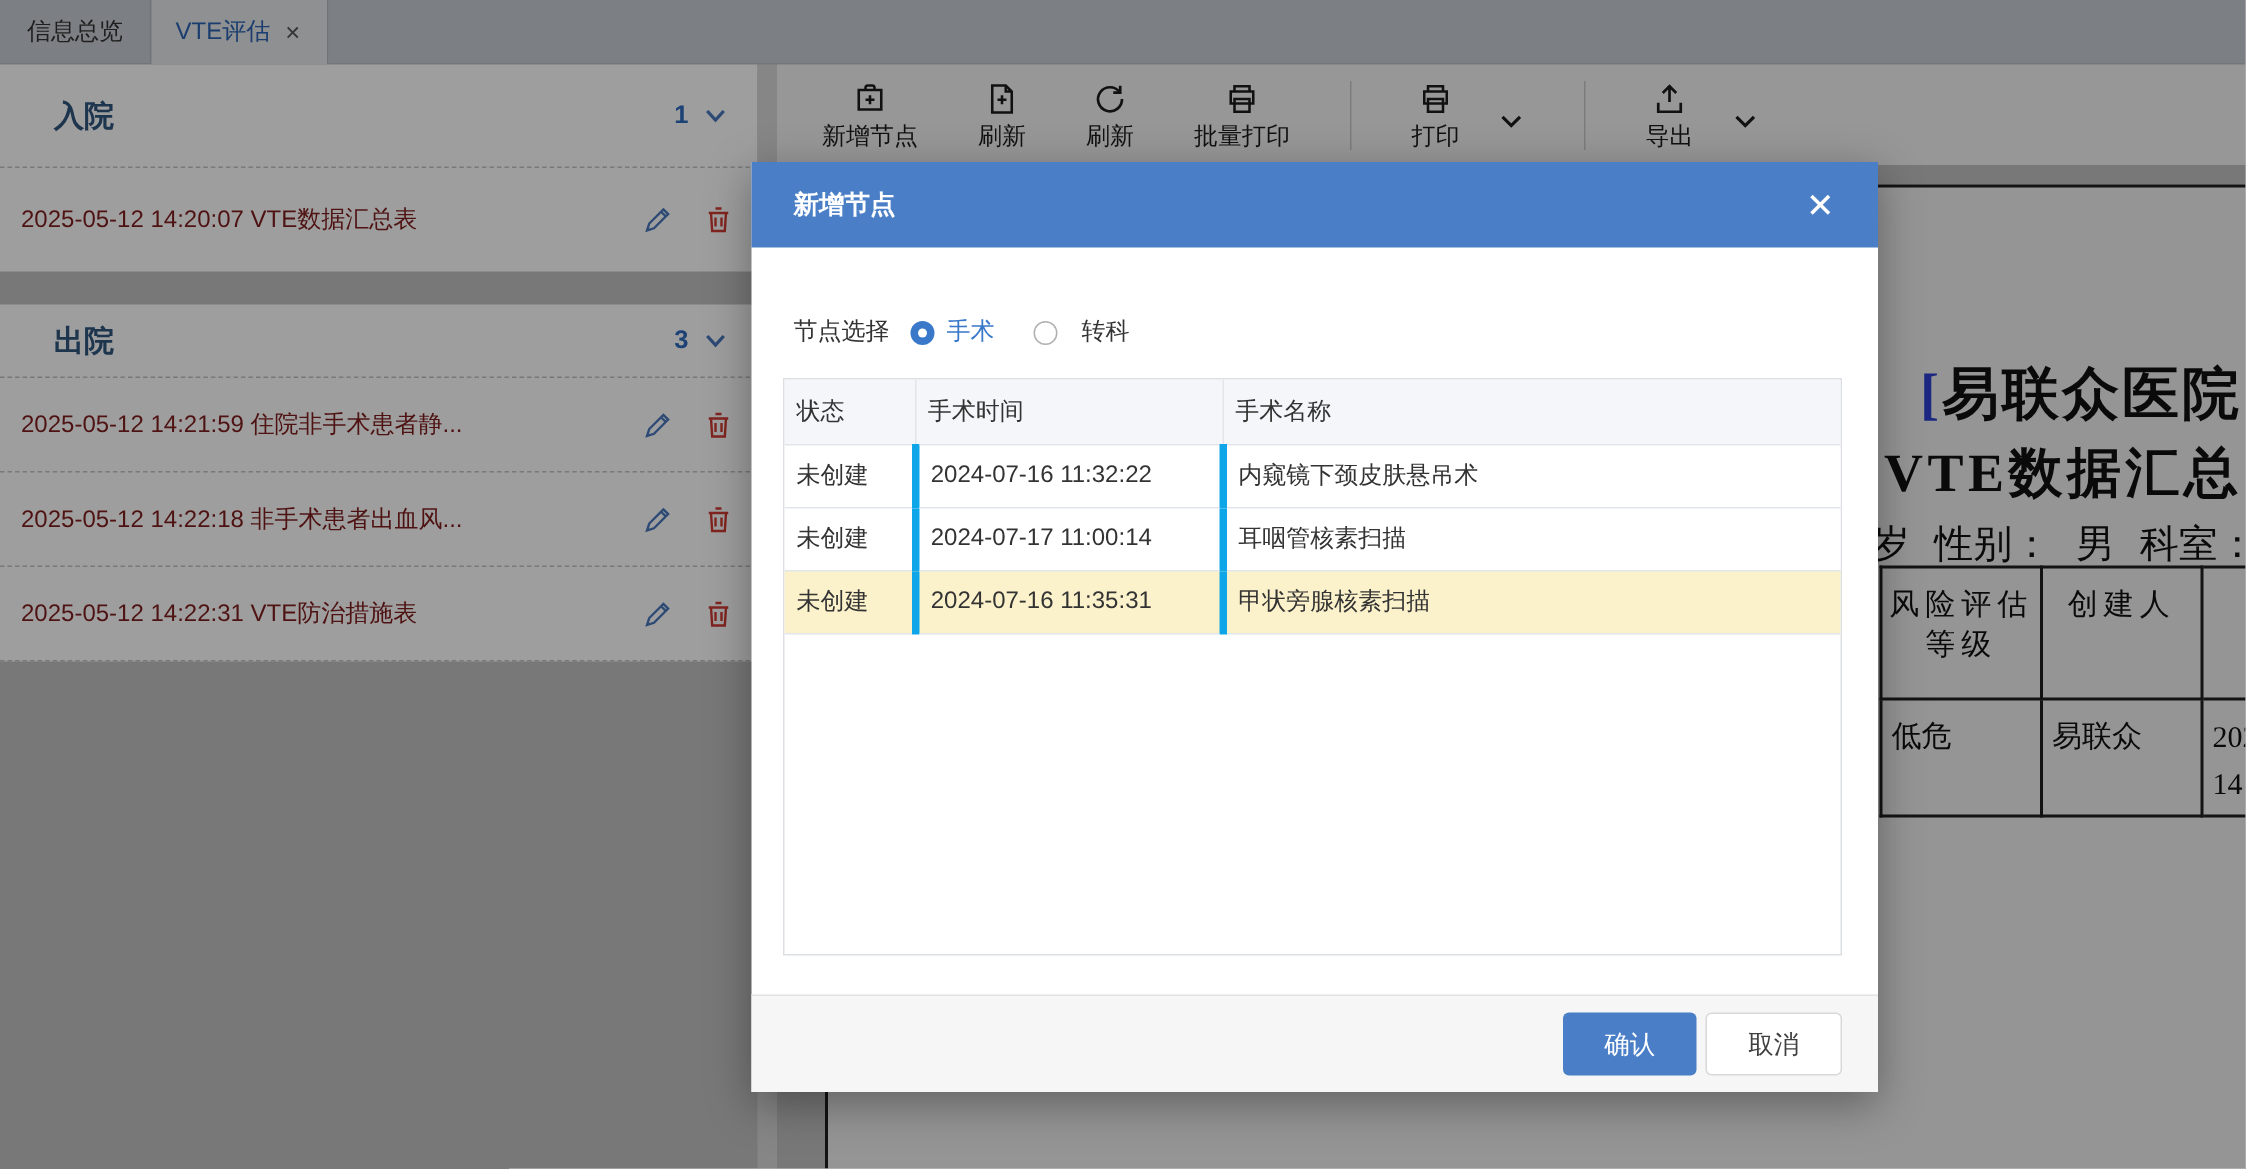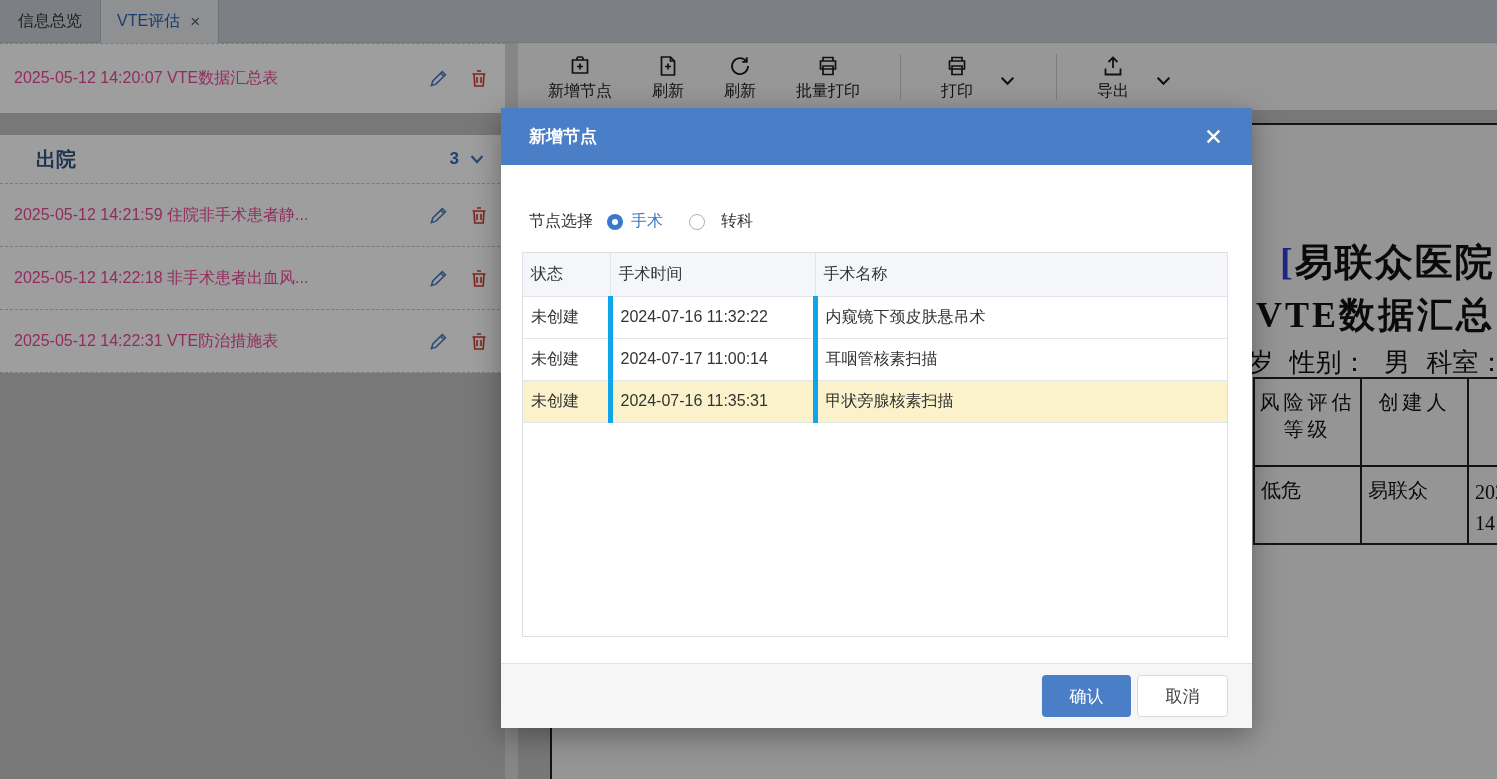--- a/index.html
+++ b/index.html
@@ -18,21 +18,21 @@
   .sec-head { display:flex; align-items:center; justify-content:space-between; padding:0 20px 0 36px; }
   .sec1 .sec-head { height:68px; }
   .sec2 .sec-head { height:48px; }
   .sec-title { font-size:20px; font-weight:bold; color:#31567f; }
   .sec-right { display:flex; align-items:center; gap:10px; }
   .sec-count { font-size:17px; font-weight:bold; color:#2e6bbf; }
   .side-item { display:flex; align-items:center; border-top:1px dashed #c4c4c4; padding:0 16px 0 14px; }
   .sec1 .side-item { height:70px; }
   .sec2 .side-item { height:63px; }
   .sec2 { border-bottom:1px dashed #c4c4c4; }
-  .side-item .label { font-size:16px; color:#ec4899; flex:1; white-space:nowrap; overflow:hidden; }
+  .side-item .label { font-size:16px; color:#7f1d1d; flex:1; white-space:nowrap; overflow:hidden; }
   .side-item .acts { display:flex; align-items:center; gap:20px; }
   .sec-gap { height:22px; }
 
   
   .main { position:absolute; left:518px; top:43px; width:979px; height:736px; }
   .scrollstrip { position:absolute; left:505px; top:43px; width:13px; height:736px; background:#d8d8d8; }
   .toolbar { position:absolute; left:0; top:0; width:979px; height:67px; background:#f4f4f4; display:flex; align-items:stretch; padding-left:30px; gap:40px; }
   .tbtn { display:flex; flex-direction:column; align-items:center; justify-content:flex-start; padding-top:11px; gap:3px; cursor:pointer; }
   .tbtn .tlabel { font-size:16px; color:#1c1c1c; white-space:nowrap; }
   .tgroup { display:flex; align-items:flex-start; }
@@ -92,20 +92,29 @@
   </div>
   <div class="tab active">
     <span>VTE评估</span>
     <span class="close-x">×</span>
   </div>
 </div>
 
 <div class="sidebar">
 
   <div class="side-section sec1">
+    <div class="sec-head">
+      <span class="sec-title">入院</span>
+      <span class="sec-right">
+        <span class="sec-count">1</span>
+        <svg width="16" height="16" viewBox="0 0 16 16">
+            <polyline points="2.5,5 8,11 13.5,5" fill="none" stroke="#4a78bd" stroke-width="2.2"></polyline>
+          </svg>
+      </span>
+    </div>
     <div class="side-item">
       <span class="label">2025-05-12 14:20:07 VTE数据汇总表</span>
       <span class="acts">
         <svg width="21" height="21" viewBox="0 0 20 20">
             <path d="M3.2 16.8 L4.6 12.4 L13.6 3.4 L16.6 6.4 L7.6 15.4 Z M12.1 4.9 l3 3" fill="none" stroke="#4a78bd" stroke-width="1.5"></path>
           </svg>
         <svg width="20" height="21" viewBox="0 0 20 20">
             <path d="M3.5 5.5 h13 M8 2.5 h4 M5 5.5 l.8 12 h8.4 l.8-12 M8 8.5 v6 M12 8.5 v6" fill="none" stroke="#cf3a32" stroke-width="1.6"></path>
           </svg>
       </span>

